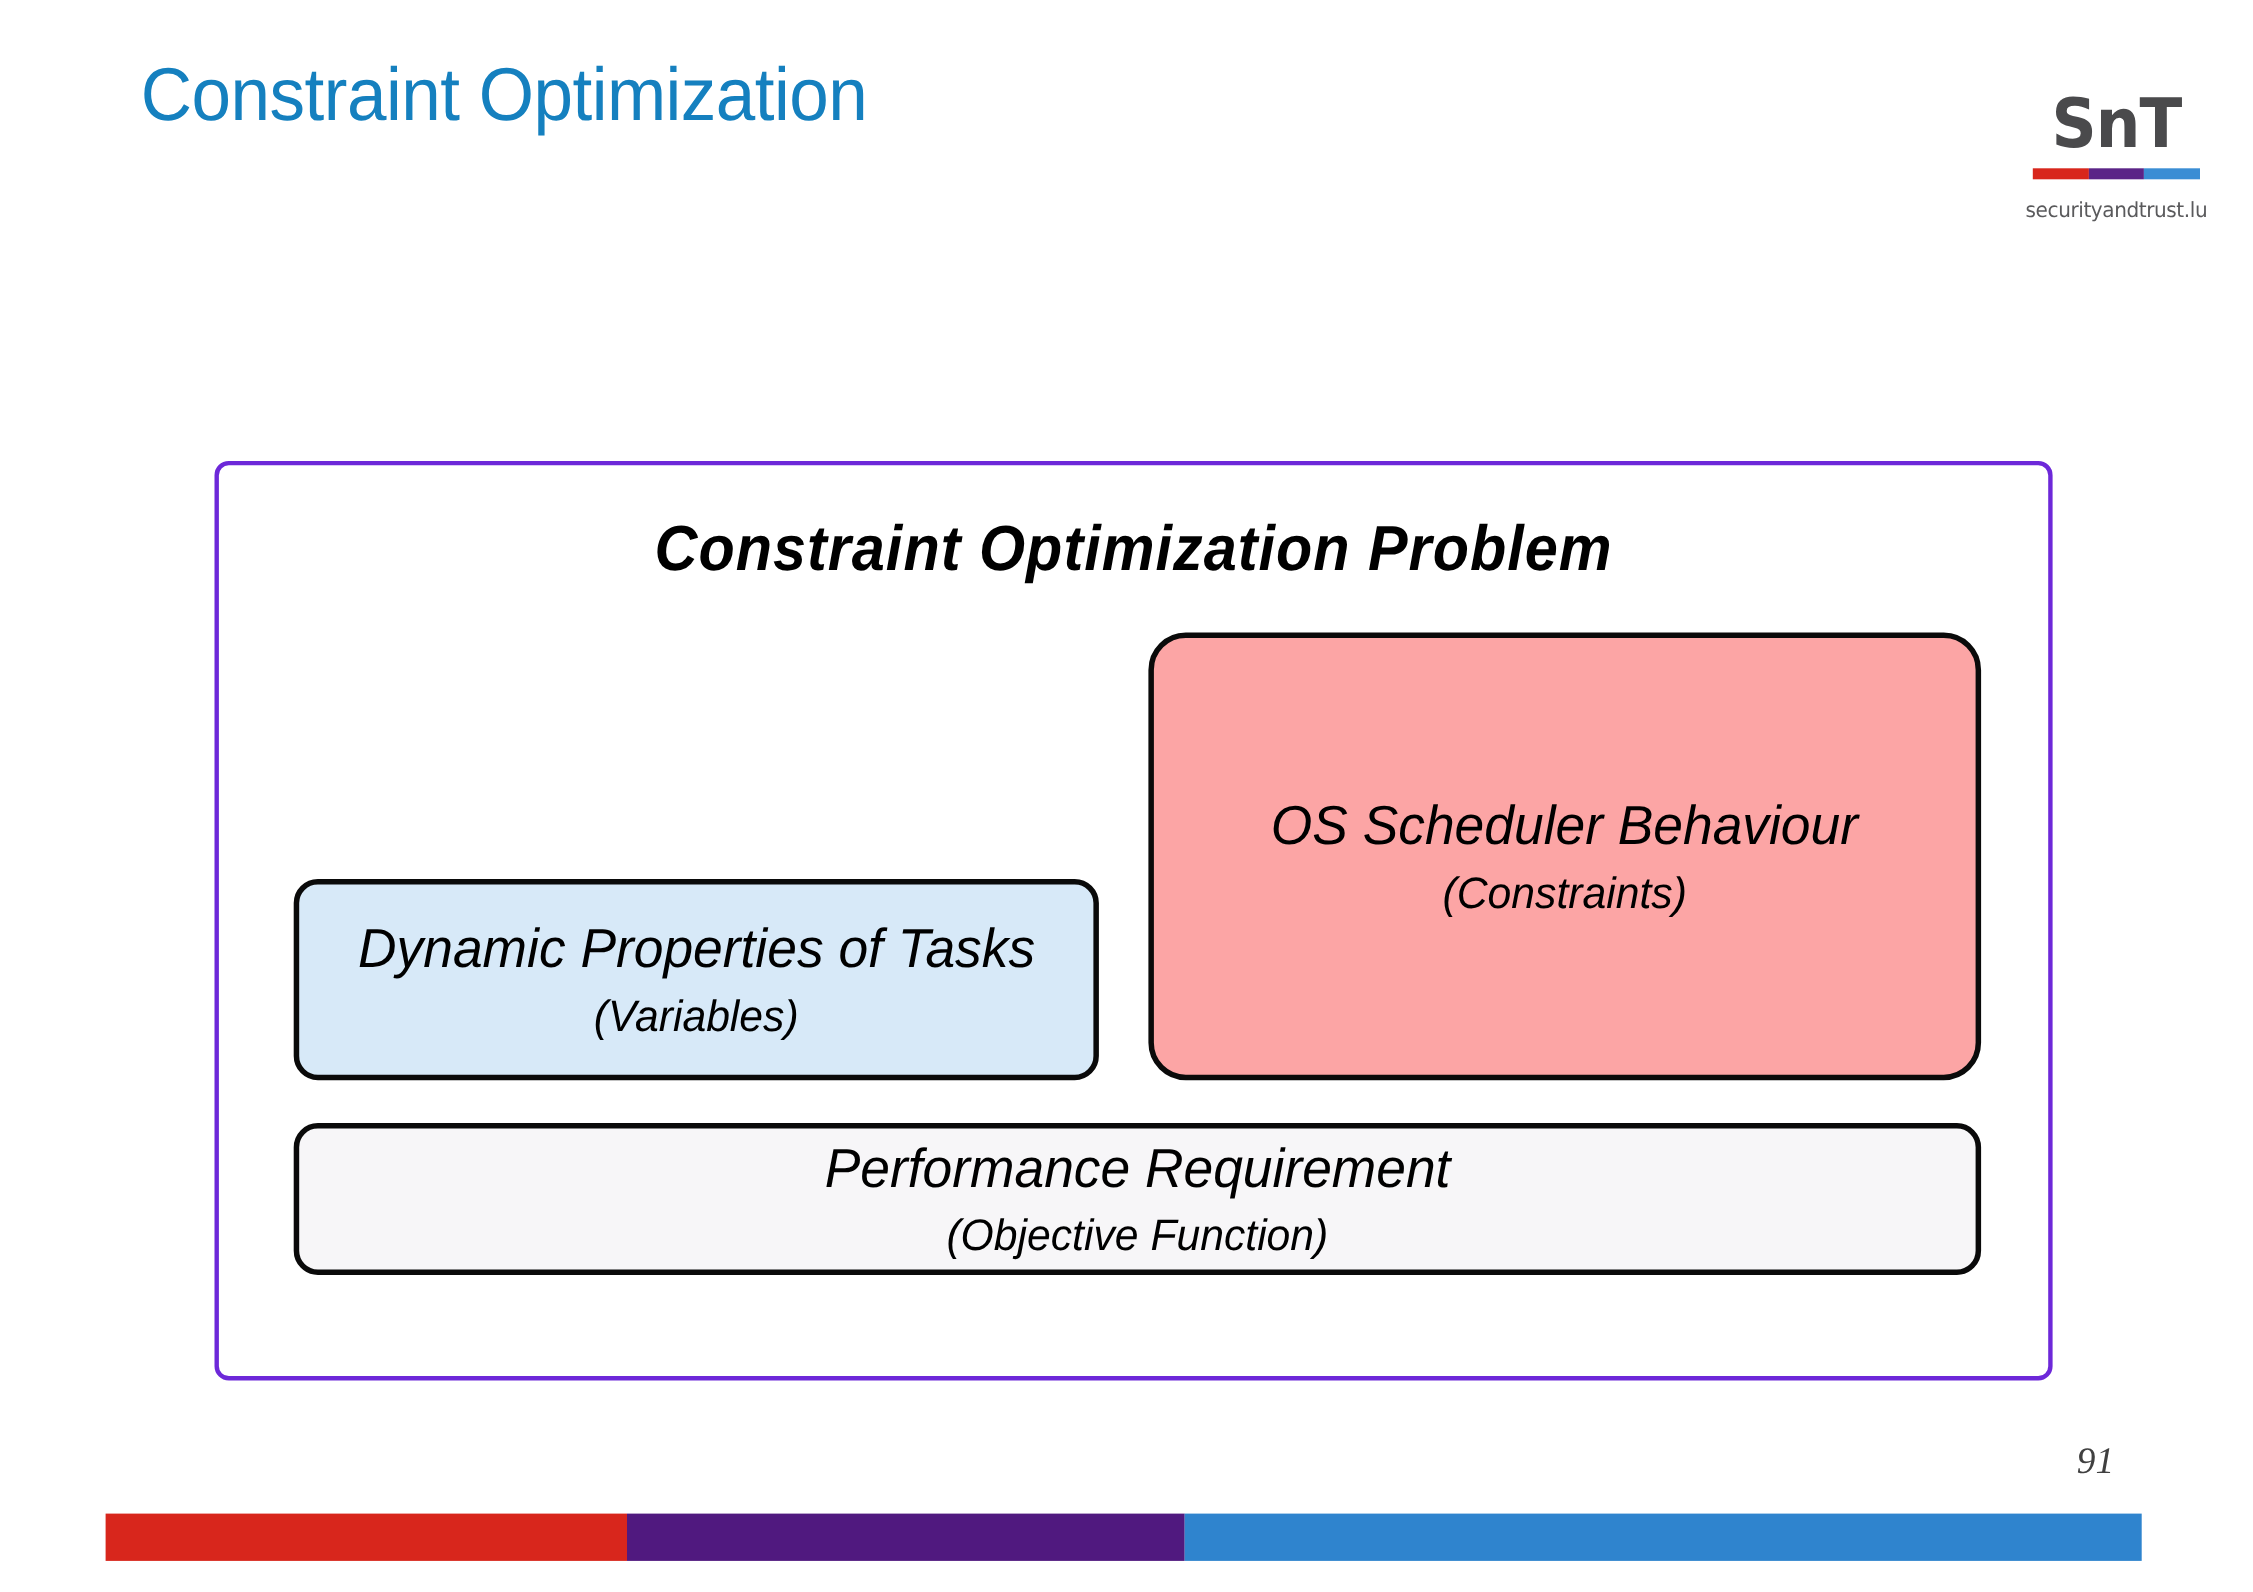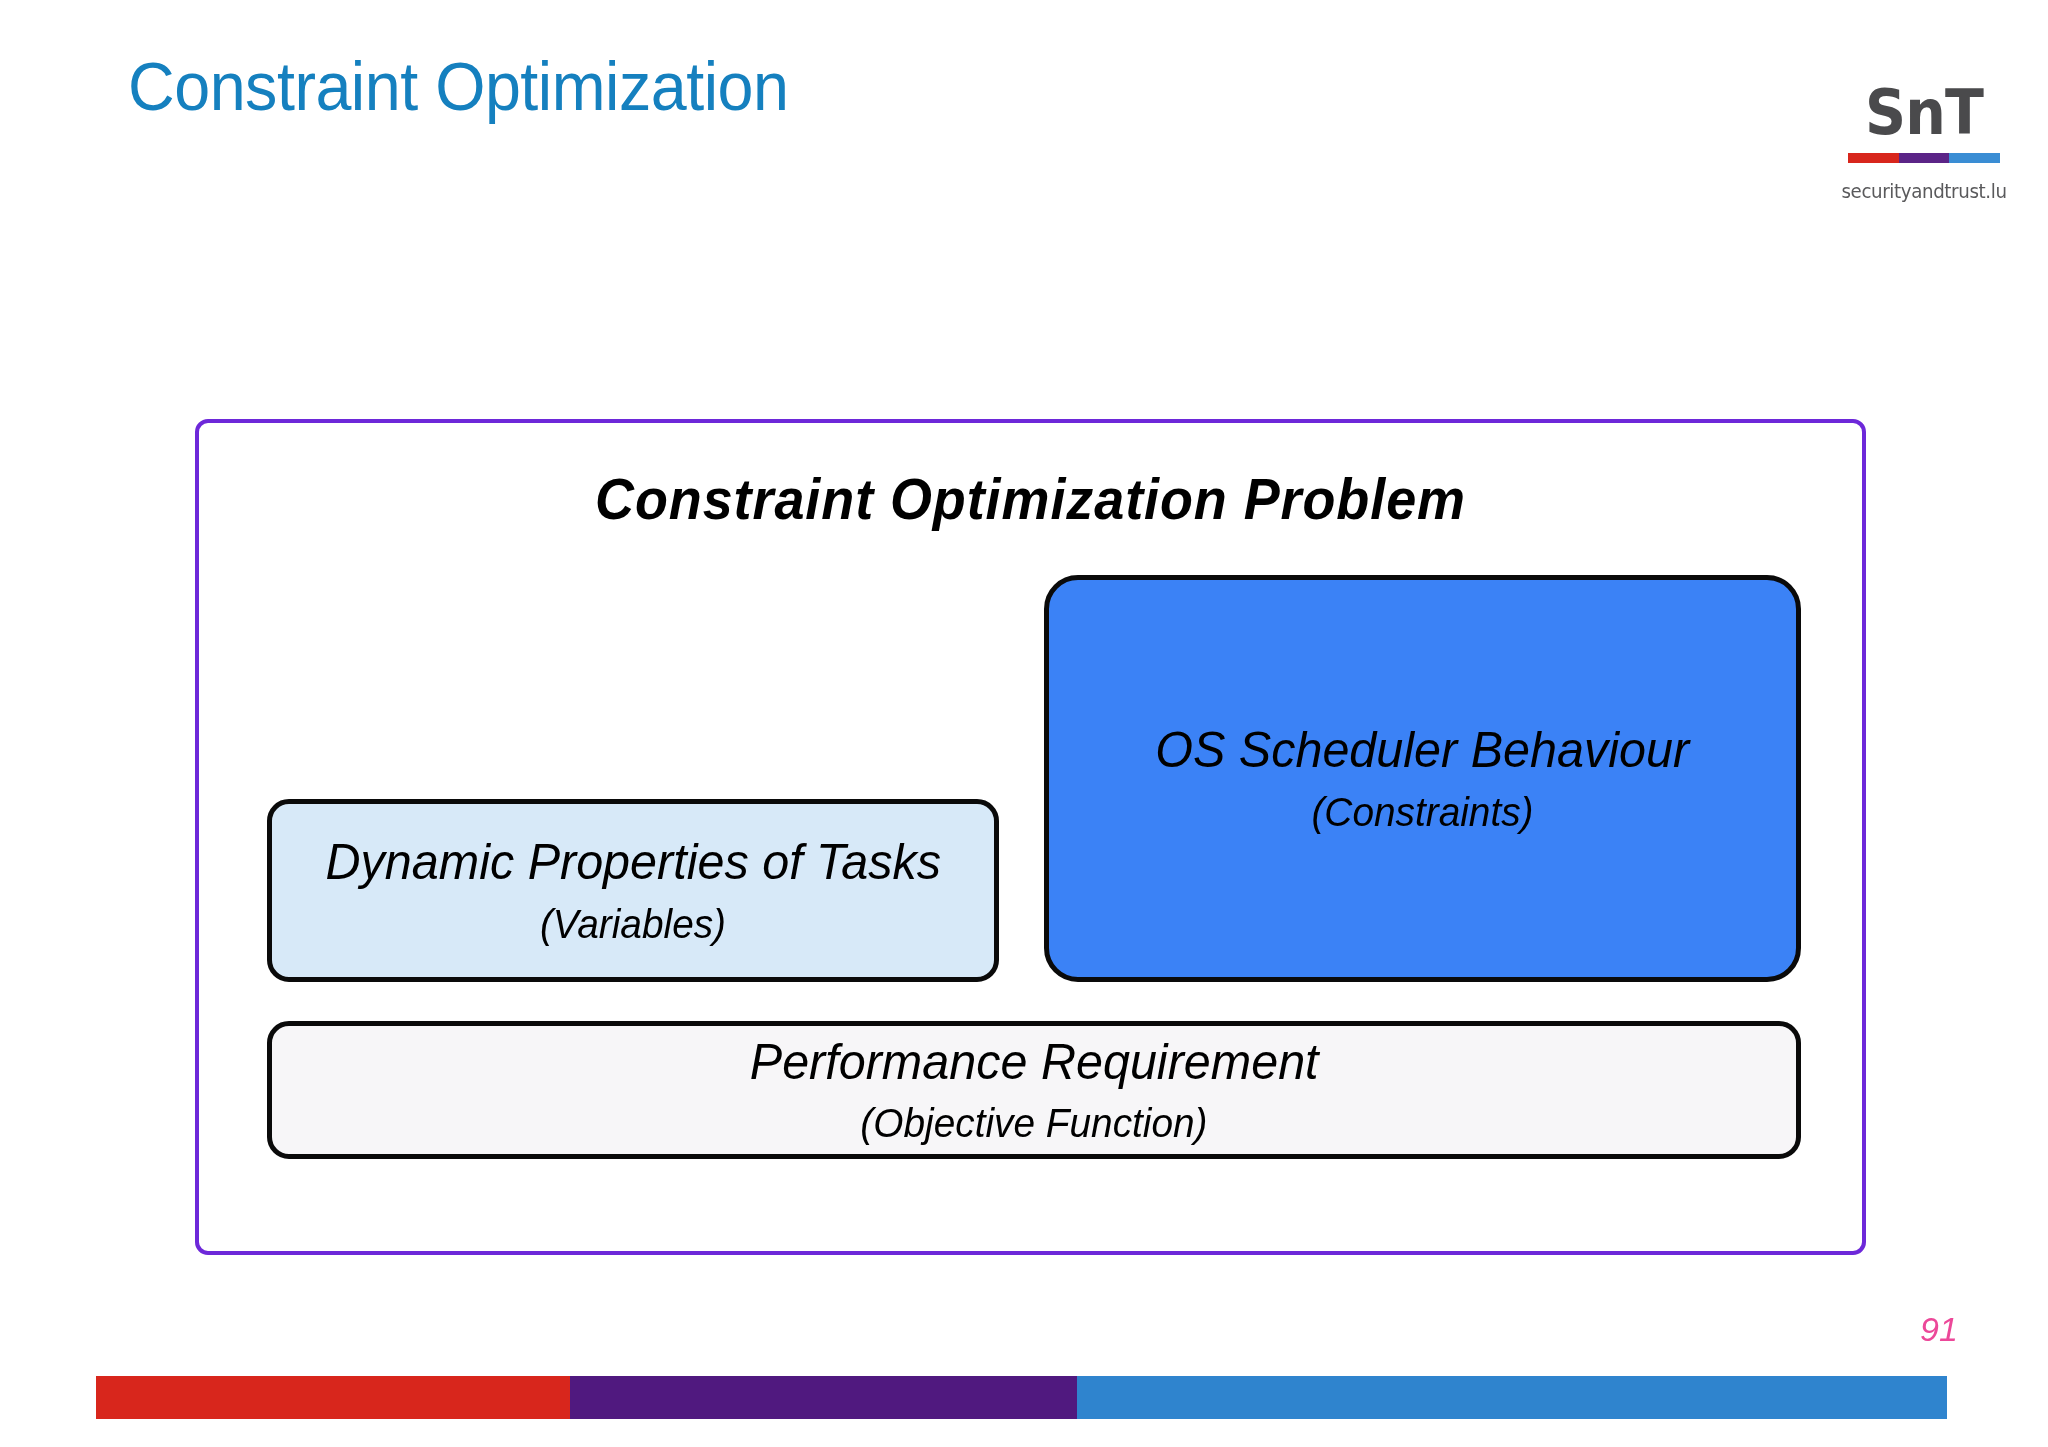--- a/index.html
+++ b/index.html
@@ -144,41 +144,40 @@
     height: 183px;
     border-radius: 22px;
     background: #d7e9f8;
   }
   .box-scheduler {
     left: 845px;
     top: 152px;
     width: 757px;
     height: 407px;
     border-radius: 34px;
-    background: #3b82f6;
+    background: #fca5a5;
   }
   .box-performance {
     left: 68px;
     top: 598px;
     width: 1534px;
     height: 138px;
     border-radius: 22px;
     background: #f7f6f8;
   }
 
   
   .page-number {
     position: absolute;
     left: 1888px;
     top: 1310px;
-    font-family: Liberation Sans, sans-serif;
+    font-family: Liberation Serif, serif;
     font-style: italic;
     font-size: 34px;
-    color: #ec4899;
-    margin-left: 32px;
+    color: #404040;
   }
 
   
   .footer-bar {
     position: absolute;
     left: 96px;
     top: 1376px;
     width: 1851px;
     height: 43px;
     display: flex;

